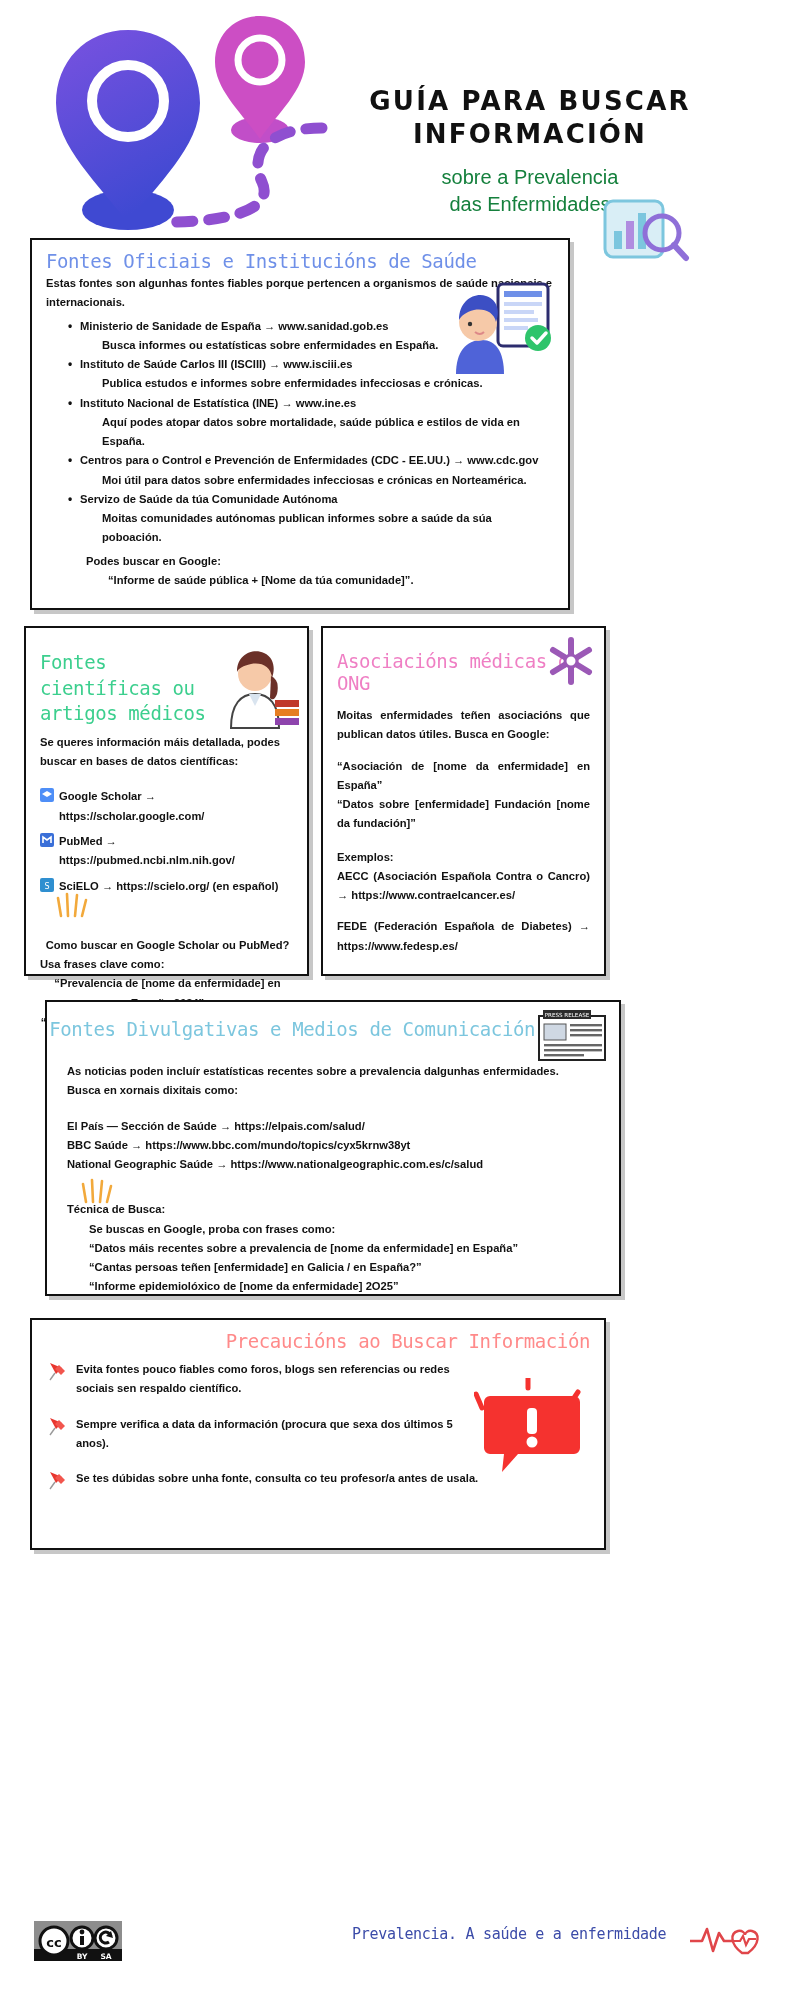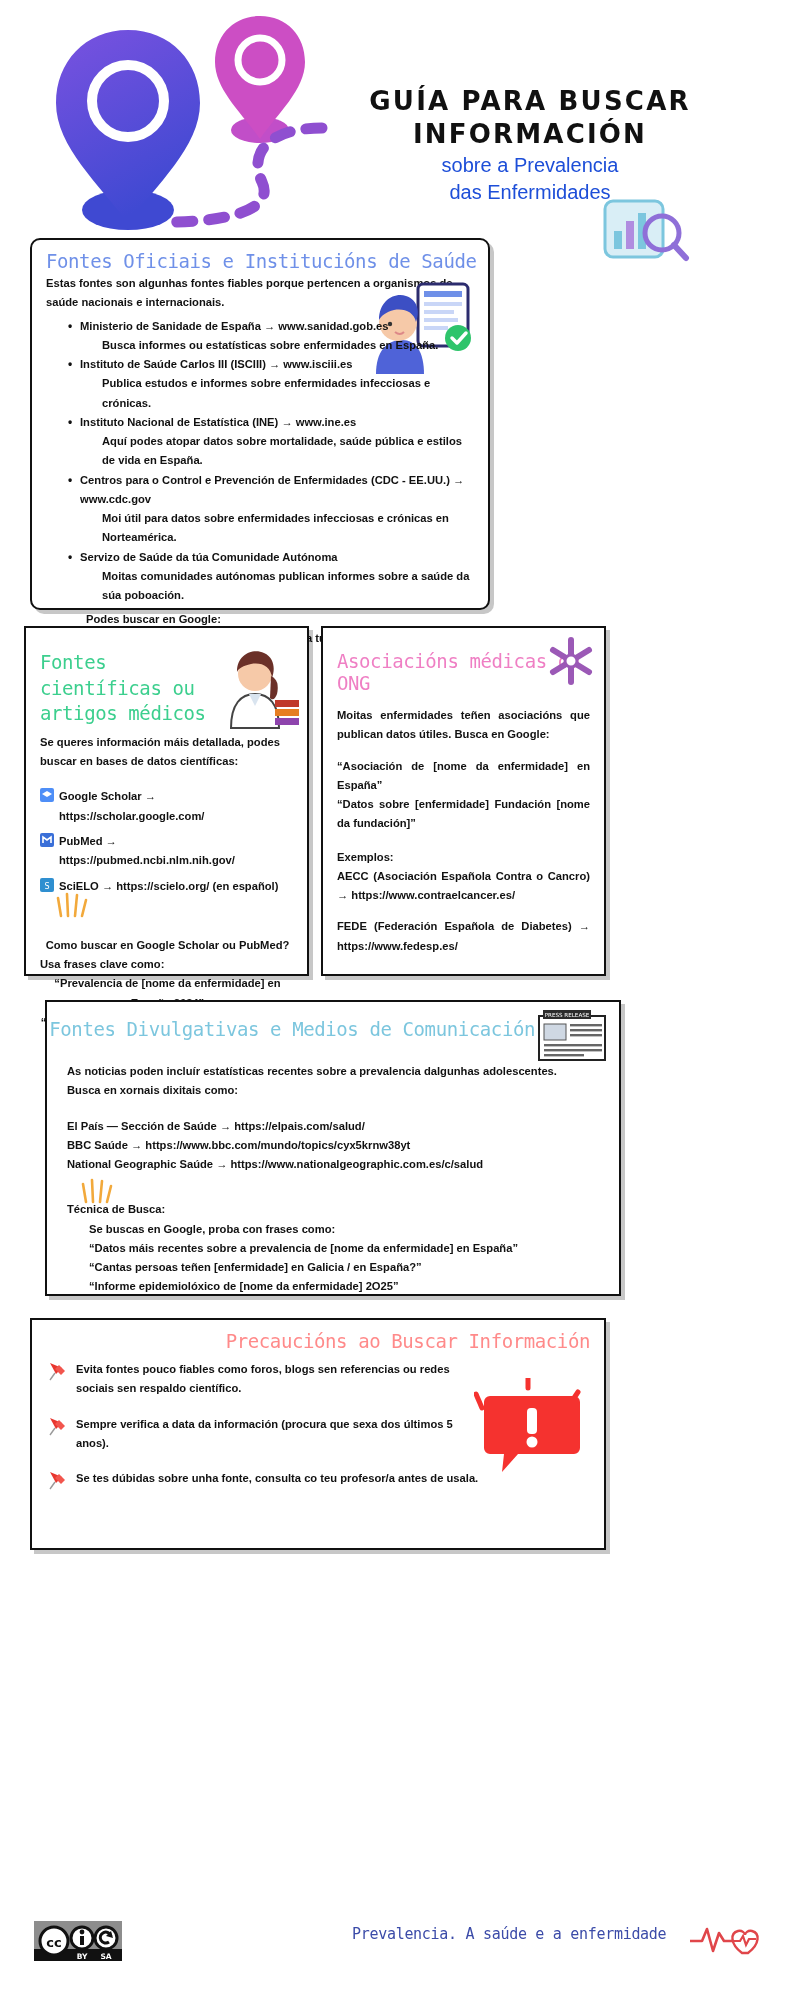--- a/index.html
+++ b/index.html
@@ -25,26 +25,26 @@
     font-family:"DejaVu Sans", sans-serif;
     font-weight:bold;
     font-size:26px;
     letter-spacing:2.2px;
     line-height:1.25;
     color:#111;
     text-align:center;
     margin:0;
   }
   .sub-title {
-    margin-top:2px;
+    margin-top:14px;
     font-family:"Liberation Sans", sans-serif;
     font-size:20px;
     line-height:1.35;
     text-align:center;
-    color:#1d4ed8;
+    color:#15803d;
     font-weight:400;
   }
   .magnifier { position:absolute; left:600px; top:195px; width:90px; height:70px; }
 
   
   .card {
     position:absolute;
     background:#fff;
     border:2.5px solid #111;
     box-shadow:4px 4px 0 rgba(0,0,0,0.22);
@@ -66,21 +66,21 @@
   .body-txt .ind1 { display:block; padding-left:22px; }
   .body-txt .ind2 { display:block; padding-left:40px; }
   .body-txt .ind3 { display:block; padding-left:62px; }
   ul.blist { margin:4px; padding:0 0 0 18px; list-style:none; }
   ul.blist > li { position:relative; padding-left:12px; }
   ul.blist > li::before {
     content:"•"; position:absolute; left:0; top:-1px; font-size:12px;
   }
 
   
-  #card1 { left:30px; top:238px; width:460px; height:372px;border-radius:10px; }
+  #card1 { left:30px; top:238px; width:540px; height:372px; }
   #card1 .card-head { color:#6f90e8; padding:10px 0 2px 14px; }
   #card1 .content { padding:0 14px 0 14px; }
   .doctor-blue { position:absolute; right:8px; top:38px; width:118px; height:100px; }
 
   
   #card2 { left:24px; top:626px; width:285px; height:350px; }
   #card2 .card-head { color:#3ccf8e; padding:22px 0 0 14px; line-height:1.35; width:200px; }
   #card2 .content { padding:6px 12px 0 14px; }
   .doctor-green { position:absolute; right:6px; top:10px; width:86px; height:92px; }
   .link-row { display:flex; align-items:flex-start; gap:5px; margin:6px 0; }
@@ -318,21 +318,21 @@
           <rect x="7" y="36" width="58" height="2.4"></rect>
         <rect x="7" y="41" width="58" height="2.4"></rect>
           <rect x="7" y="46" width="40" height="2.4"></rect>
       </g>
     </svg>
 
     <h2 class="card-head">Fontes Divulgativas e Medios de Comunicación</h2>
 
     <div class="content">
       <p class="body-txt">
-        <span>As noticias poden incluír estatísticas recentes sobre a prevalencia dalgunhas adolescentes.</span><br>
+        <span>As noticias poden incluír estatísticas recentes sobre a prevalencia dalgunhas enfermidades.</span><br>
         <span>Busca en xornais dixitais como:</span>
       </p>
       <div style="height:16px"></div>
       <p class="body-txt">
         <span>El País — Sección de Saúde → https://elpais.com/salud/</span><br>
         <span>BBC Saúde → https://www.bbc.com/mundo/topics/cyx5krnw38yt</span><br>
         <span>National Geographic Saúde → https://www.nationalgeographic.com.es/c/salud</span>
       </p>
 
       <svg class="spark2" viewBox="0 0 34 26">

